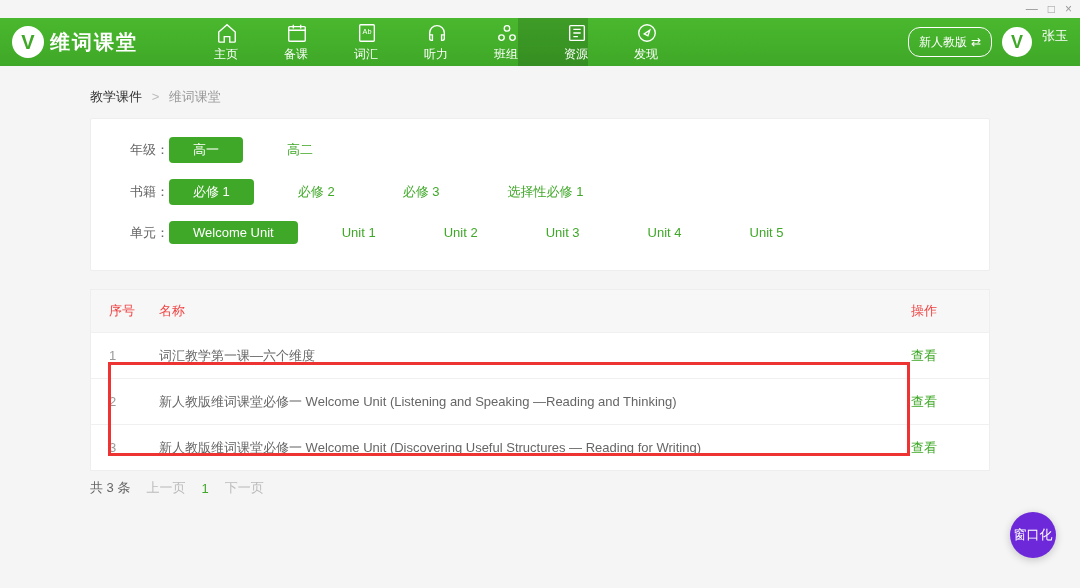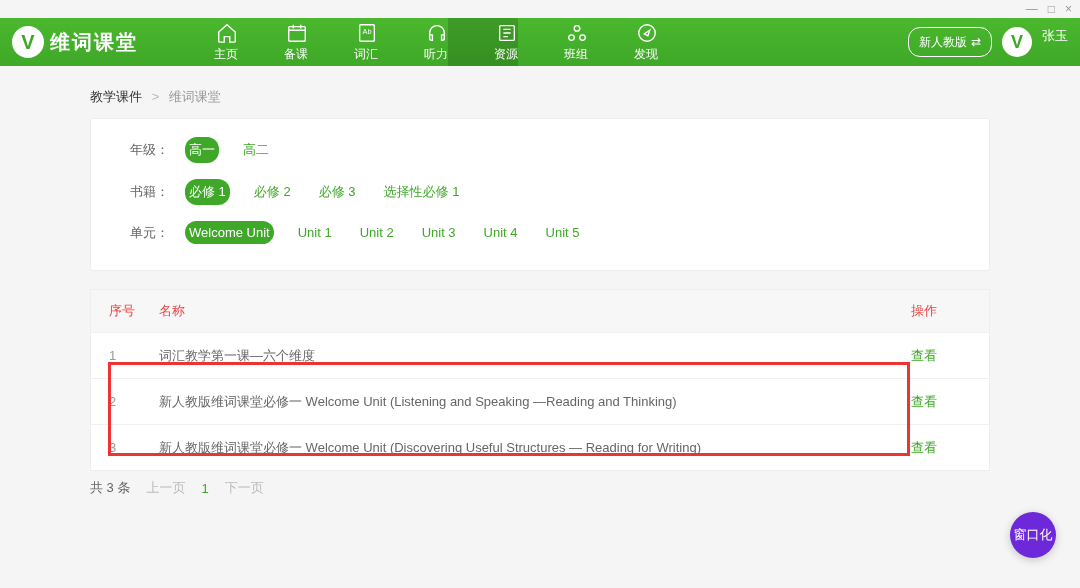--- a/index.html
+++ b/index.html
@@ -18,23 +18,23 @@
 .header-right{margin-left:auto;display:flex;gap:10px}
 .edition-btn{border:1px solid #fff;border-radius:12px;padding:2px 10px;font-size:12px;display:flex;align-items:center;gap:4px;cursor:pointer}
 .avatar{width:30px;height:30px;border-radius:50%;background:#fff;display:flex;align-items:center;justify-content:center;color:#3fa828;font-weight:bold;font-size:18px}
 .username{font-size:13px}
 .content{padding:14px 90px 0 90px}
 .breadcrumb{font-size:13px;margin:8px 0 12px 0;color:#333}
 .breadcrumb .sep{color:#bbb;margin:0 6px}
 .breadcrumb .cur{color:#999}
 .filters{background:#fff;border:1px solid #eee;padding:18px 18px 10px 18px;border-radius:2px}
 .filter-row{display:flex;align-items:center;margin-bottom:16px;font-size:13px}
-.filter-label{width:60px;color:#666;text-align:right;margin-right:16px}
+.filter-label{width:60px;color:#666;text-align:right;}
 .filter-opts{display:flex;gap:20px;align-items:center}
-.opt{color:#3fa828;cursor:pointer;padding:4px 4px;border-radius:12px}
+.opt{color:#3fa828;cursor:pointer;padding:4px 24px;border-radius:4px}
 .opt.active{background:#3fa828;color:#fff}
 .table{background:#fff;margin-top:18px;border:1px solid #eee}
 .thead{display:flex;background:#f7f7f7;height:42px;align-items:center;font-size:13px;color:#ef4444;padding:0 18px}
 .col-num{width:50px}
 .col-name{flex:1}
 .col-op{width:60px;text-align:left}
 .trow{display:flex;height:46px;align-items:center;font-size:13px;color:#666;padding:0 18px;border-top:1px solid #f0f0f0}
 .trow .col-num{color:#999}
 .view-link{color:#3fa828;cursor:pointer}
 .highlight-box{position:absolute;border:3px solid #e33;pointer-events:none}
@@ -85,38 +85,38 @@
       <span>词汇</span>
     </div>
     <div class="nav-item">
       <span class="nav-icon">
           <svg viewBox="0 0 24 24">
             <path d="M4 14v-2a8 8 0 0116 0v2M4 14v4a2 2 0 002 2h1v-6H4zm16 0v4a2 2 0 01-2 2h-1v-6h3z"></path>
           </svg>
         </span>
       <span>听力</span>
     </div>
-    <div class="nav-item active">
-      <span class="nav-icon">
-          <svg viewBox="0 0 24 24">
-            <rect x="4" y="4" width="16" height="16" rx="1"></rect>
-            <path d="M8 8h8M8 12h8M8 16h5"></path>
-          </svg>
-        </span>
-      <span>资源</span>
-    </div>
     <div class="nav-item">
       <span class="nav-icon">
           <svg viewBox="0 0 24 24">
             <circle cx="12" cy="7" r="3"></circle>
             <circle cx="6" cy="17" r="3"></circle>
             <circle cx="18" cy="17" r="3"></circle>
           </svg>
         </span>
       <span>班组</span>
+    </div>
+    <div class="nav-item active">
+      <span class="nav-icon">
+          <svg viewBox="0 0 24 24">
+            <rect x="4" y="4" width="16" height="16" rx="1"></rect>
+            <path d="M8 8h8M8 12h8M8 16h5"></path>
+          </svg>
+        </span>
+      <span>资源</span>
     </div>
     <div class="nav-item">
       <span class="nav-icon">
           <svg viewBox="0 0 24 24">
             <circle cx="12" cy="12" r="9"></circle>
             <path d="M15 9l-2 6-4-2 6-4z"></path>
           </svg>
         </span>
       <span>发现</span>
     </div>

